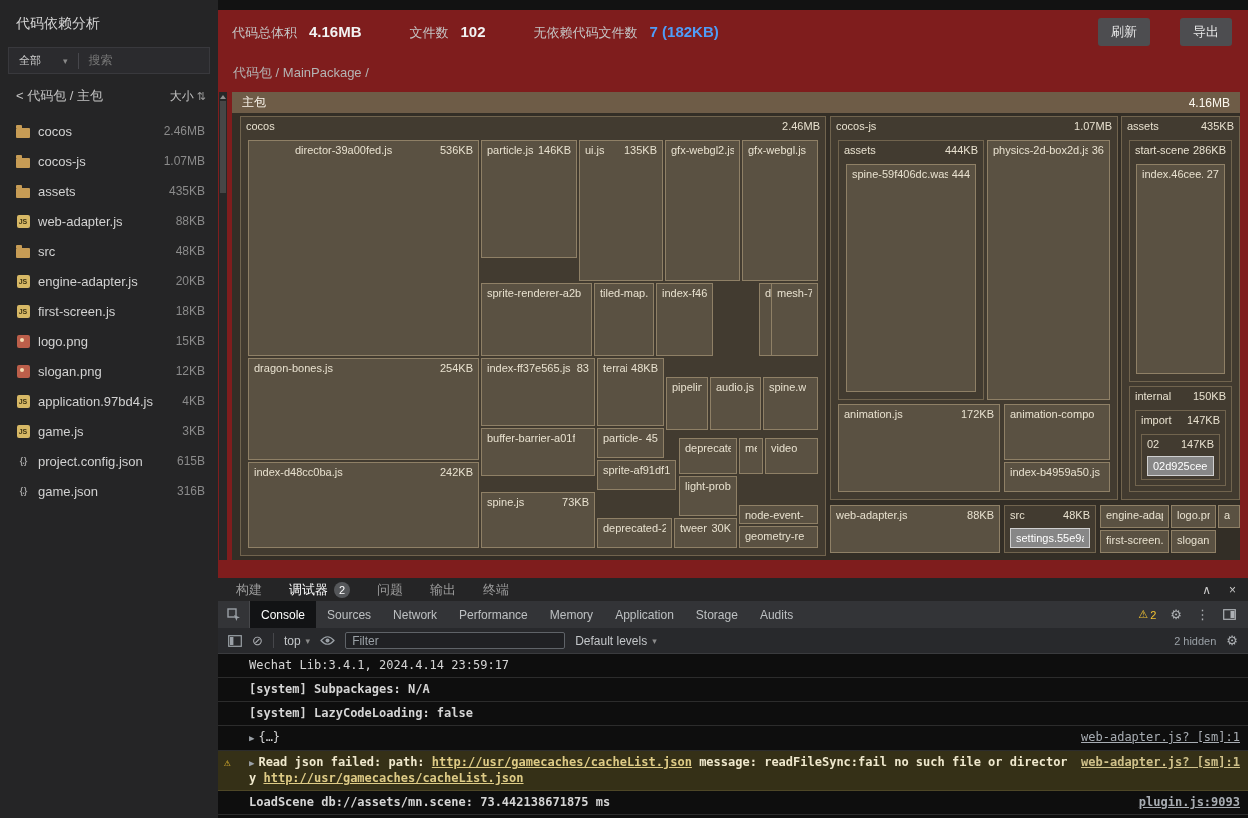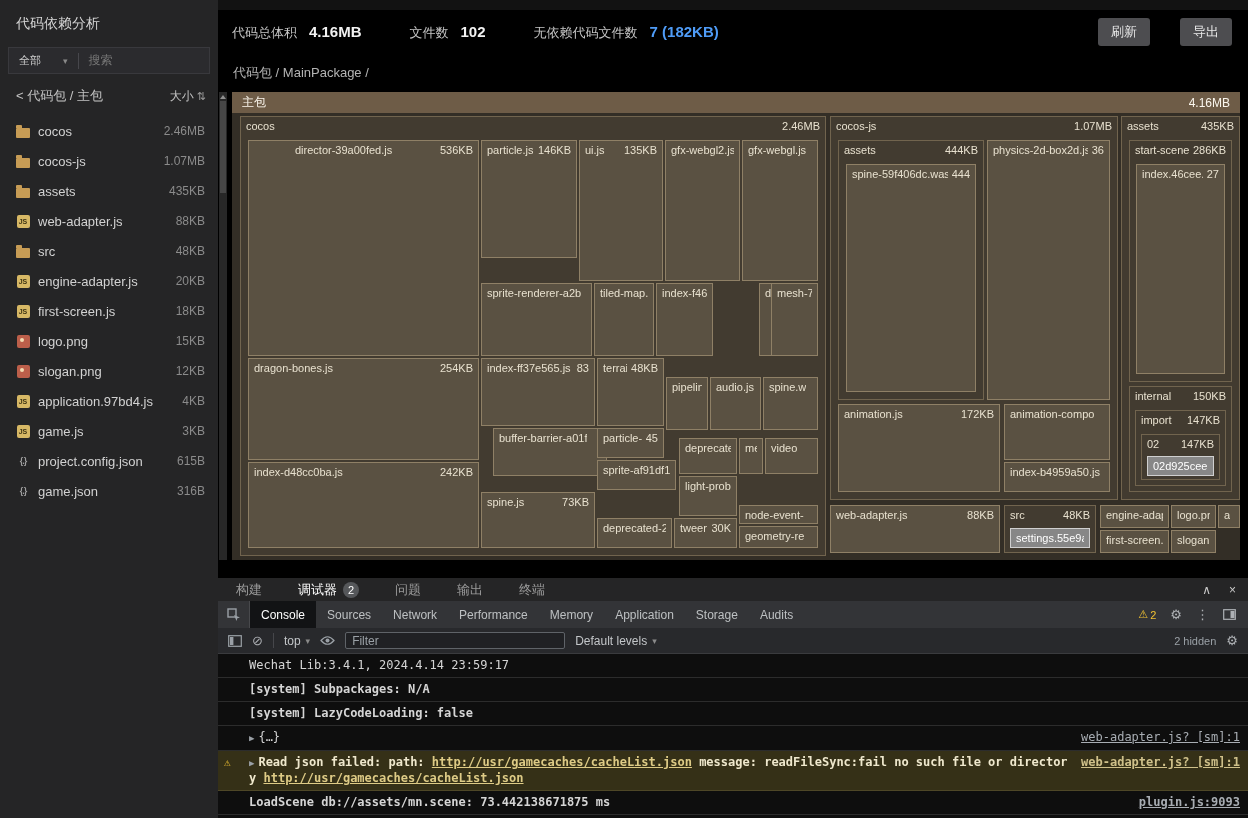--- a/index.html
+++ b/index.html
@@ -24,21 +24,21 @@
   .fsize{font-size:12px;color:#8b8b8b}
   .fic{width:14px;flex:0 0 14px;display:flex;align-items:center;justify-content:center}
   .ic-folder{width:14px;height:10px;background:#c79c55;border-radius:1px;position:relative;margin-top:3px}
   .ic-folder::before{content:"";position:absolute;top:-3px;left:0;width:6px;height:3px;background:#c79c55;border-radius:1px 1px 0 0}
   .ic-js{width:13px;height:13px;background:#d7b865;color:#3e3514;font-size:7px;font-weight:bold;display:flex;align-items:center;justify-content:center;border-radius:2px}
   .ic-img{width:13px;height:13px;background:#bc5f4a;border-radius:2px;position:relative}
   .ic-img::after{content:"";position:absolute;left:3px;top:3px;width:4px;height:4px;border-radius:50%;background:#f2dcb2}
   .ic-json{font-size:9px;font-weight:bold;color:#9f9f9f;letter-spacing:-1px}
 
   
-  .main{position:absolute;left:218px;top:0;width:1030px;height:818px;background:#000000}
+  .main{position:absolute;left:218px;top:0;width:1030px;height:818px;background:#7f1d1d}
   .topstrip{position:absolute;top:0;left:0;right:0;height:10px;background:#121212}
   .stats{position:absolute;top:10px;left:14px;right:0;height:44px;display:flex;align-items:center;gap:48px}
   .stat{display:flex;align-items:baseline;gap:12px}
   .sl{font-size:13px;color:#c5c5c5}
   .sv{font-size:15px;font-weight:bold;color:#f2f2f2}
   .sv.blue{color:#4f9cf7}
   .hbtns{margin-left:auto;margin-right:16px;display:flex;gap:30px}
   .hbtn{background:#4d4d50;border:none;color:#e8e8e8;font-size:13px;font-family:"Liberation Sans",sans-serif;padding:5px 13px;border-radius:3px;cursor:pointer}
   .crumb2{position:absolute;top:64px;left:15px;font-size:13px;color:#b4b4b4}
 
@@ -342,21 +342,21 @@
         <div class="tm-leaf" style="left: 478px; top: 285px; width: 51px; height: 53px;">
           <div class="tm-head">
             <span class="tm-label">audio.js</span>
           </div>
         </div>
         <div class="tm-leaf" style="left: 531px; top: 285px; width: 55px; height: 53px;">
           <div class="tm-head">
             <span class="tm-label">spine.w</span>
           </div>
         </div>
-        <div class="tm-leaf" style="left: 261px; top: 336px; width: 114px; height: 48px;">
+        <div class="tm-leaf" style="left: 249px; top: 336px; width: 114px; height: 48px;">
           <div class="tm-head">
             <span class="tm-label">buffer-barrier-a01f</span>
           </div>
         </div>
         <div class="tm-leaf" style="left: 365px; top: 336px; width: 67px; height: 30px;">
           <div class="tm-head">
             <span class="tm-label">particle-2d.js</span>
             <span class="tm-size">45</span>
           </div>
         </div>
@@ -532,21 +532,21 @@
         </div>
         <div class="tm-leaf" style="left: 939px; top: 438px; width: 45px; height: 23px;">
           <div class="tm-head">
             <span class="tm-label">slogan.p</span>
           </div>
         </div>
       </div>
 
     <section class="panel">
       <div class="ptabs">
-        <div id="ptabs-list" style="display:flex;gap:36px">
+        <div id="ptabs-list" style="display:flex;gap:27px">
             <span class="ptab">
               <span>构建</span>
             </span>
             <span class="ptab active">
               <span>调试器</span>
               <span class="pbadge">2</span>
             </span>
             <span class="ptab">
               <span>问题</span>
             </span>

